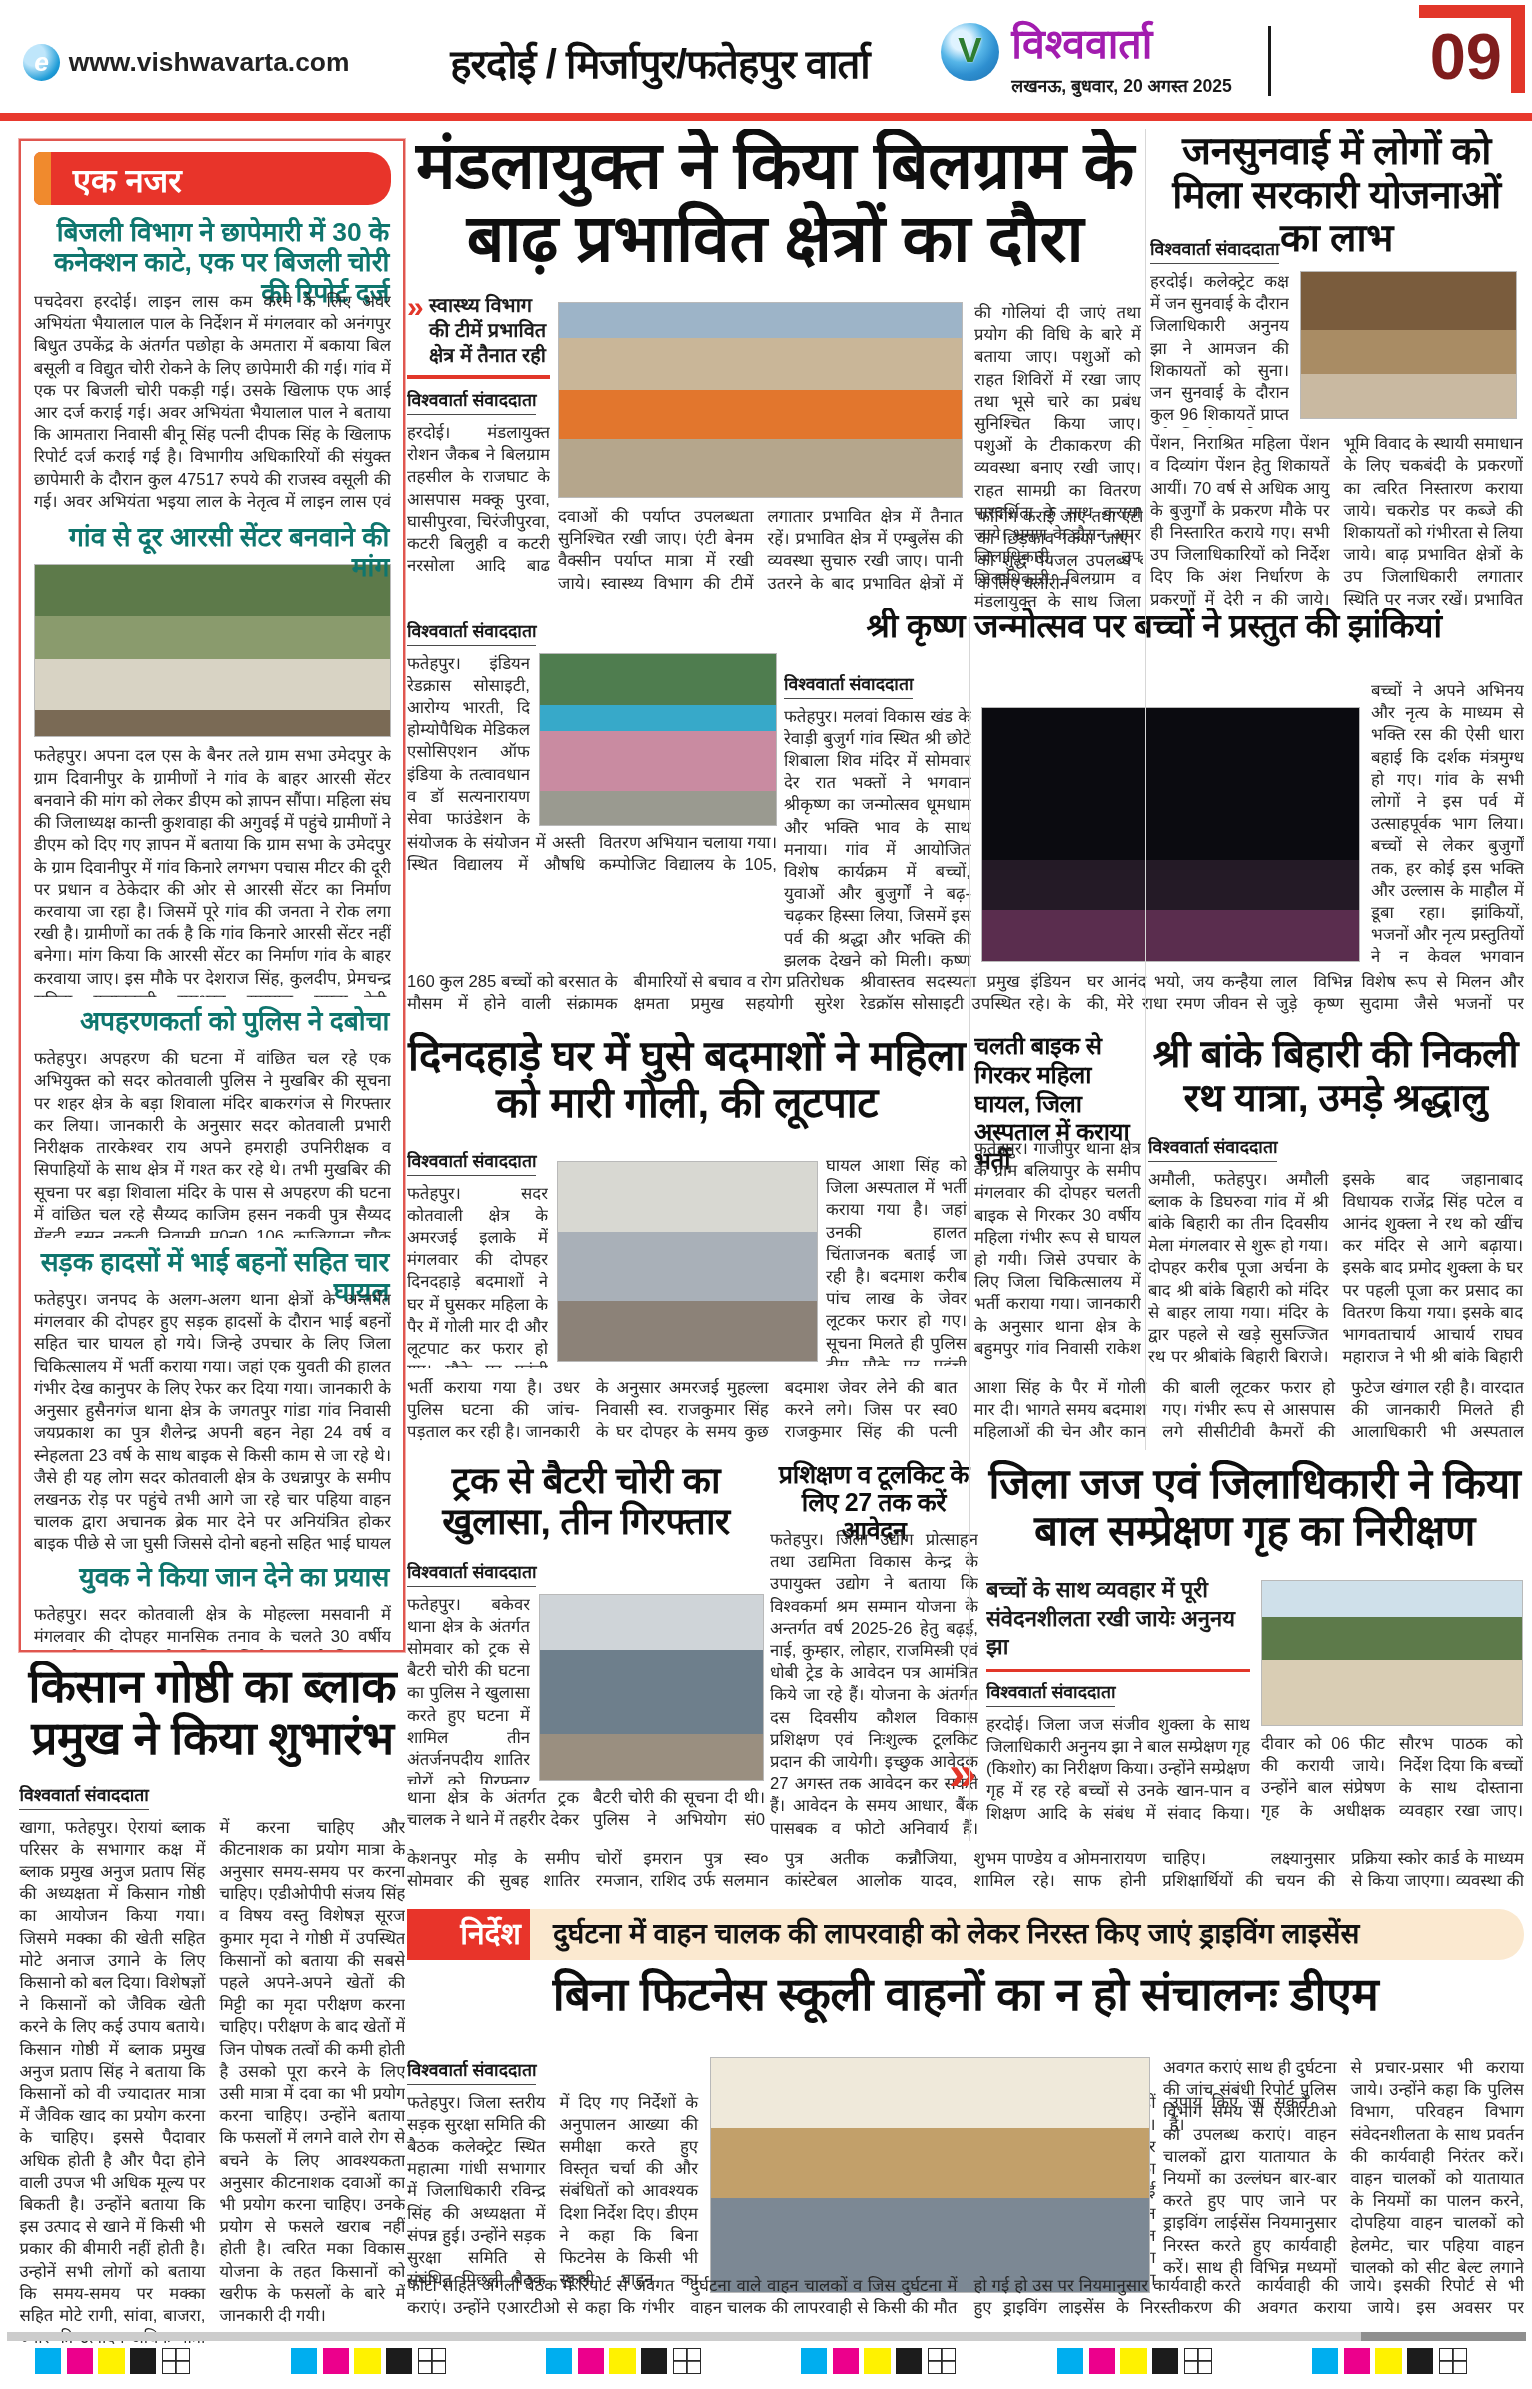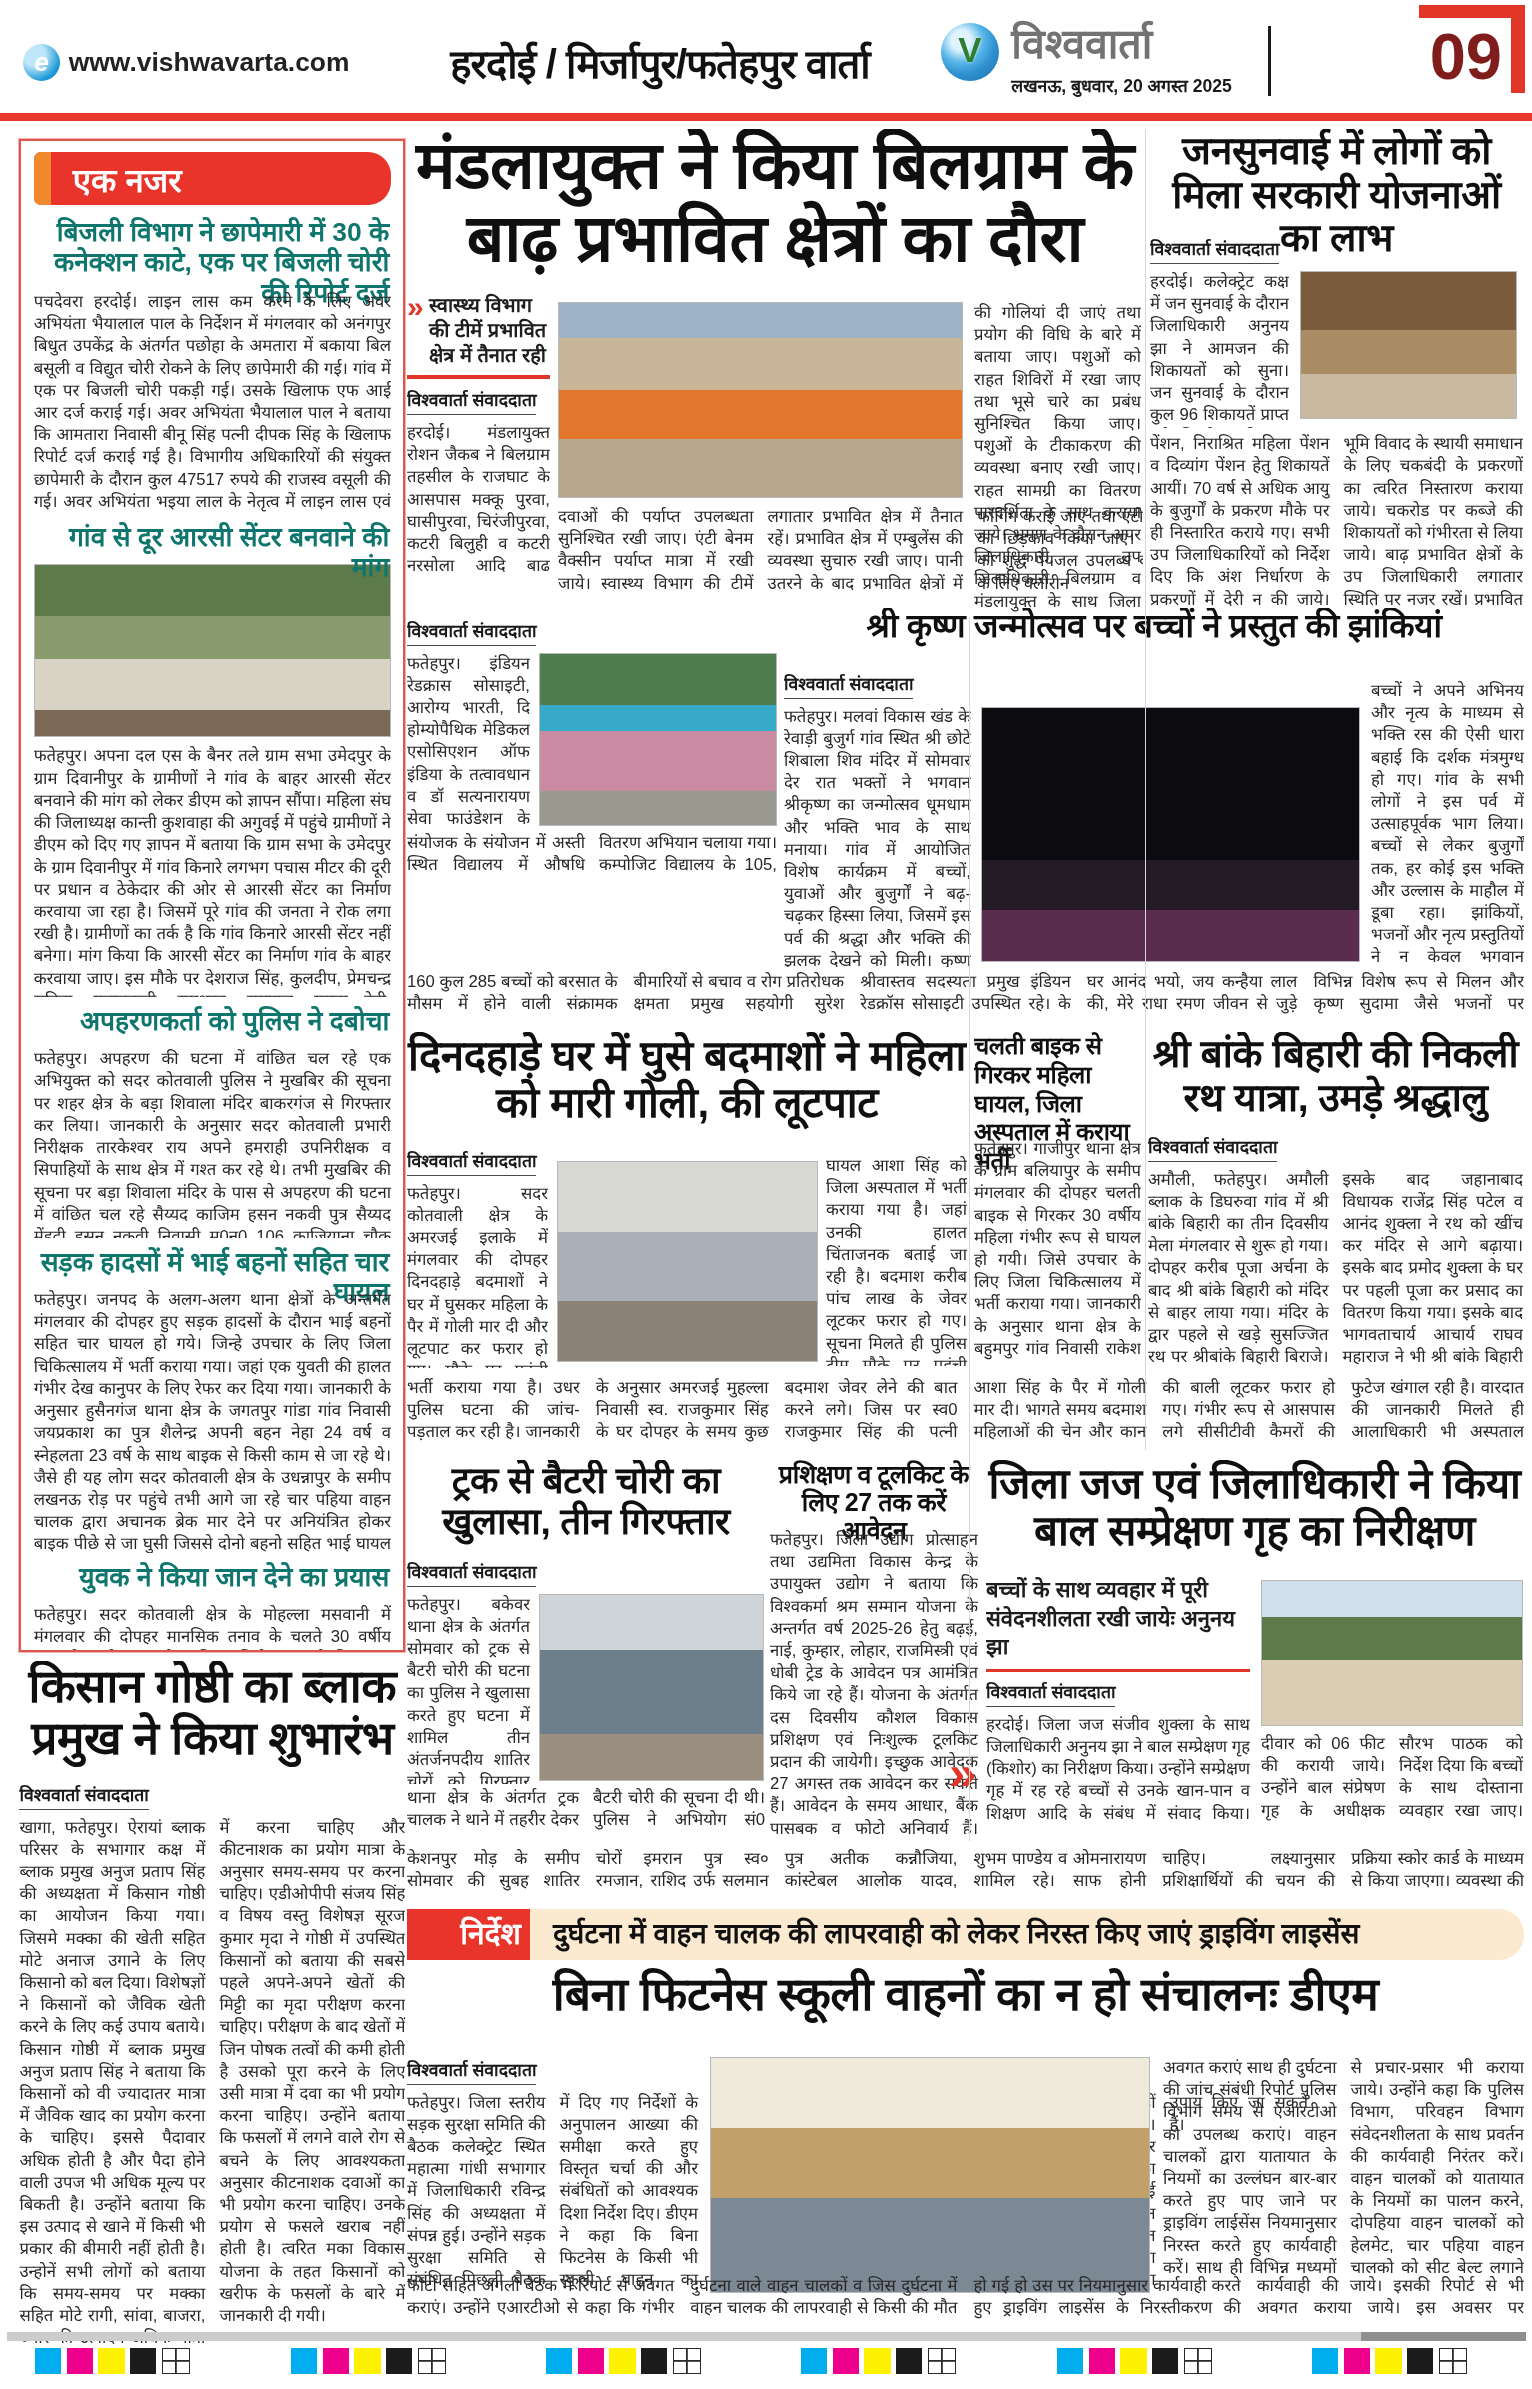--- a/index.html
+++ b/index.html
@@ -13,21 +13,21 @@
     background:radial-gradient(circle at 30% 30%, #bfe6fb 0 30%, #1e9cd7 70%, #0b6fb0 100%);
     color:#fff; font-weight:bold; font-size:26.4px; line-height:37px; text-align:center; font-style:italic;}
   .hdr-title { position:absolute; left:396px; top:35px; width:528px; text-align:center;
     font-size:40px; font-weight:800; letter-spacing:-0.9px; color:#111; }
   .brand { position:absolute; left:941px; top:23px; display:flex; gap:12.3px; align-items:flex-start; }
   .globe-icon { width:58px; height:58px; border-radius:50%;
     background:radial-gradient(circle at 35% 30%, #dff3ff 0 18%, #57b6e8 40%, #2e8fd0 62%, #1c6fae 100%);
     position:relative; }
   .globe-icon::after { content:"V"; position:absolute; left:0; right:0; top:7px; text-align:center;
     font-size:35px; font-weight:800; color:#2e7d32; text-shadow:0 0 1.8px #fff; }
-  .brand-name { font-size:41px; font-weight:800; color:#737373; line-height:1.05; }
+  .brand-name { font-size:41px; font-weight:800; color:#a21caf; line-height:1.05; }
   .brand-date { font-size:17.6px; font-weight:bold; color:#1a1a1a; margin-top:7px; }
   .hdr-sep { position:absolute; left:1268px; top:26.4px; width:2.6px; height:70px; background:#1a1a1a; }
   .pageno-box { position:absolute; right:7px; top:5.3px; width:106px; height:97px; }
   .pageno-top { position:absolute; right:0; top:0; width:106px; height:12.3px; background:#e23629; }
   .pageno-side { position:absolute; right:0; top:0; width:14px; height:88px; background:#e23629; }
   .pageno { position:absolute; right:23px; top:14px; font-size:65px; font-weight:800; color:#7f1d1d; }
   .red-rule-top { position:absolute; left:0; top:113px; width:1532px; height:8px; background:#e8392e; }
 
   
   .abs { position:absolute; overflow:hidden; }

